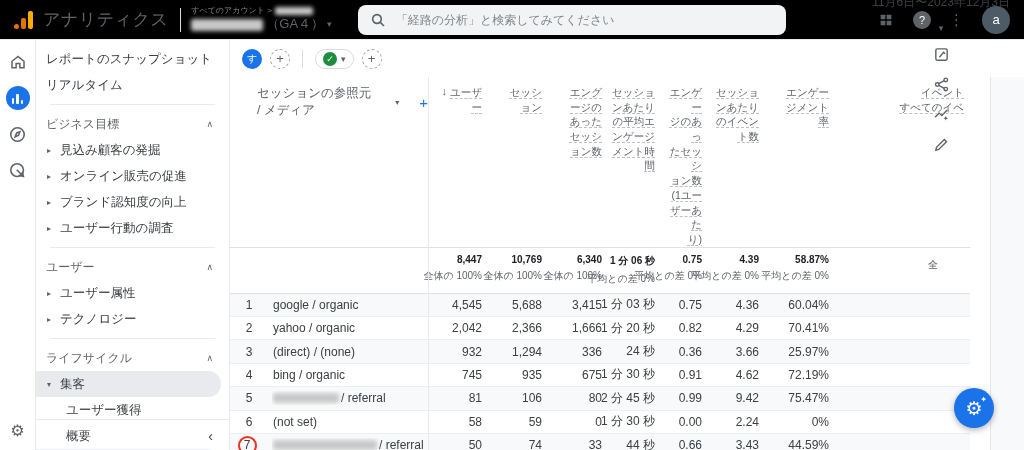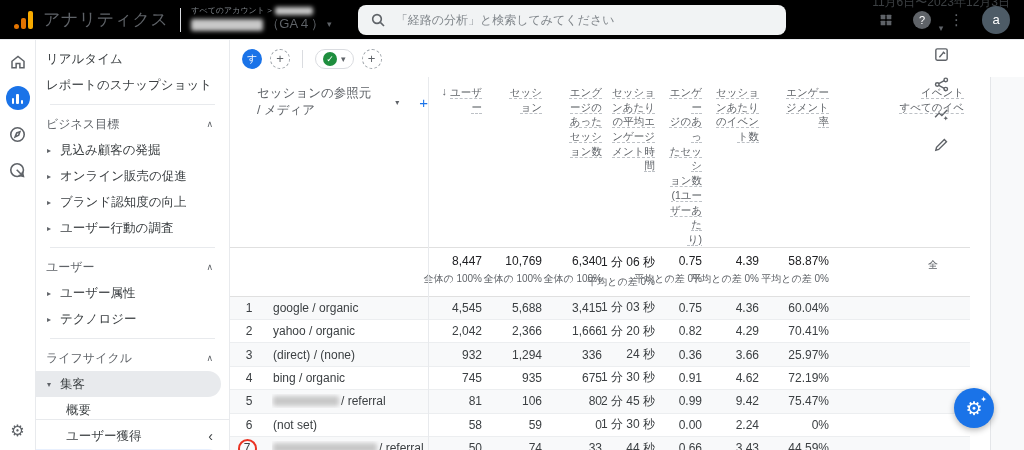--- a/index.html
+++ b/index.html
@@ -83,21 +83,21 @@
   .dim-head .caret { font-size:8px; }
   .plus-blue { color:#1a73e8; font-size:15px; }
   .m-head { display:flex; justify-content:flex-end; gap:3px; padding-right:6px; }
   .m-label { font-size:10.5px; line-height:1.4; color:#5f6368; text-align:right; white-space:pre-line;
     text-decoration:underline dashed #bdc1c6 1px; text-underline-offset:2px; }
   .sort-arrow { font-size:11px; color:#5f6368; }
   .vline { position:absolute; left:198px; top:0; bottom:7px; width:1px; background:#e8eaed; }
 
   .totals { border-top:1px solid #e0e0e0; border-bottom:1px solid #e0e0e0; padding:6px 0 7px; }
   .t-cell { display:flex; flex-direction:column; align-items:flex-end; padding-right:6px; }
-  .t-num { font-size:12px; font-weight:normal; color:#202124; white-space:nowrap; }
+  .t-num { font-size:10px; font-weight:bold; color:#202124; white-space:nowrap; }
   .t-sub { font-size:10px; color:#5f6368; margin-top:4px; white-space:nowrap; }
   .t-ev { padding-right:32px; }
 
   .trow { height:23.4px; align-items:center; border-bottom:1px solid #eceef0; font-size:12px; color:#3c4043; }
   .trow:nth-child(odd) { background:#f8f9fa; }
   .c-num { text-align:center; padding-right:4px; color:#3c4043; }
   .circled { display:inline-flex; align-items:center; justify-content:center; width:19px; height:19px;
     border:2px solid #ea3323; border-radius:50%; margin-left:-4px; }
   .c-dim { display:flex; align-items:center; padding-left:1px; white-space:nowrap; overflow:hidden; }
   .c-dim .blur { height:10px; margin-right:2px; }
@@ -180,24 +180,24 @@
       <svg width="19" height="19" viewBox="0 0 24 24" fill="none" stroke="#5f6368" stroke-width="2">
         <circle cx="11.5" cy="11.5" r="8"></circle>
           <path d="M11 11 L19.5 19.5 M13.5 18 L19.5 19.5 L18 13.5"></path>
       </svg>
     </span>
     <span class="rail-gear">⚙</span>
   </div>
 
   <div class="nav">
     <div class="nav-item">
+      <span>レポートのスナップショット</span>
+    </div>
+    <div class="nav-item">
       <span>リアルタイム</span>
-    </div>
-    <div class="nav-item">
-      <span>レポートのスナップショット</span>
     </div>
     <div class="nav-divider"></div>
     <div class="nav-section">
       <span>ビジネス目標</span>
       <span class="chev">∧</span>
     </div>
     <div class="nav-item nav-sub">
       <span class="tri">▸</span>
       <span>見込み顧客の発掘</span>
     </div>
@@ -229,24 +229,24 @@
     <div class="nav-divider"></div>
     <div class="nav-section">
       <span>ライフサイクル</span>
       <span class="chev">∧</span>
     </div>
     <div class="nav-item nav-sub nav-expanded">
       <span class="tri">▾</span>
       <span>集客</span>
     </div>
     <div class="nav-item nav-subsub">
+      <span>ユーザー獲得</span>
+    </div>
+    <div class="nav-item nav-subsub">
       <span>概要</span>
-    </div>
-    <div class="nav-item nav-subsub">
-      <span>ユーザー獲得</span>
     </div>
     <div class="nav-item nav-subsub nav-active">
       <span>トラフィック獲得</span>
     </div>
 
     <div class="nav-bottom-line"></div>
     <div class="nav-collapse">‹</div>
   </div>
 
   <div class="main">

